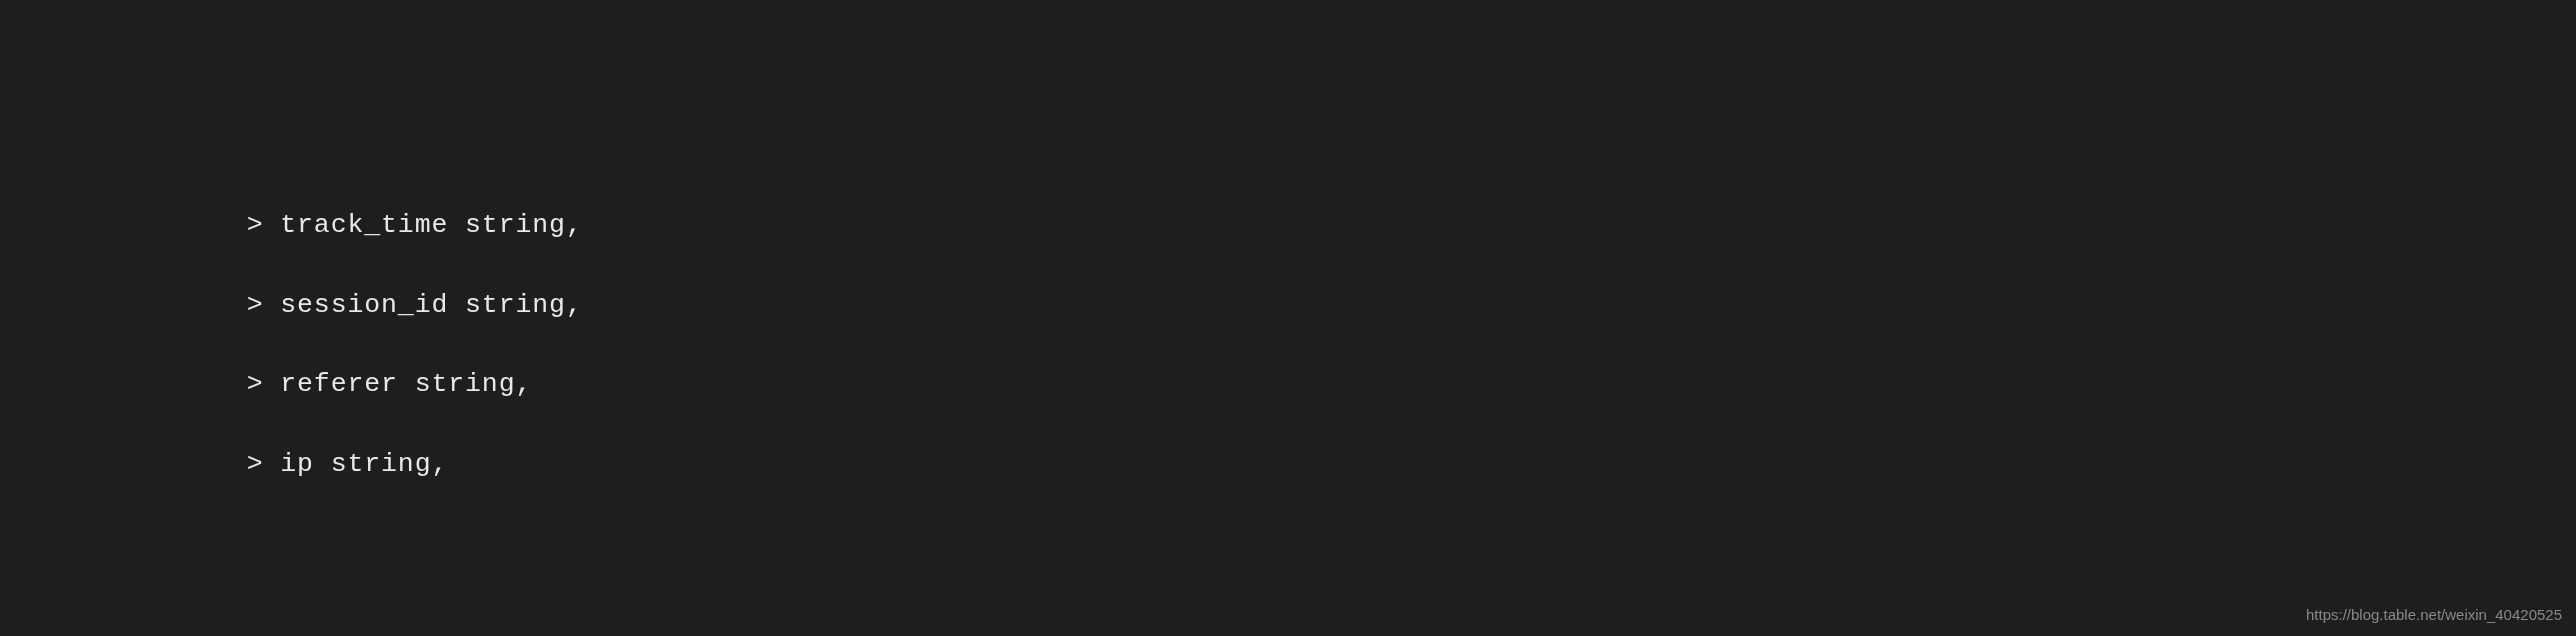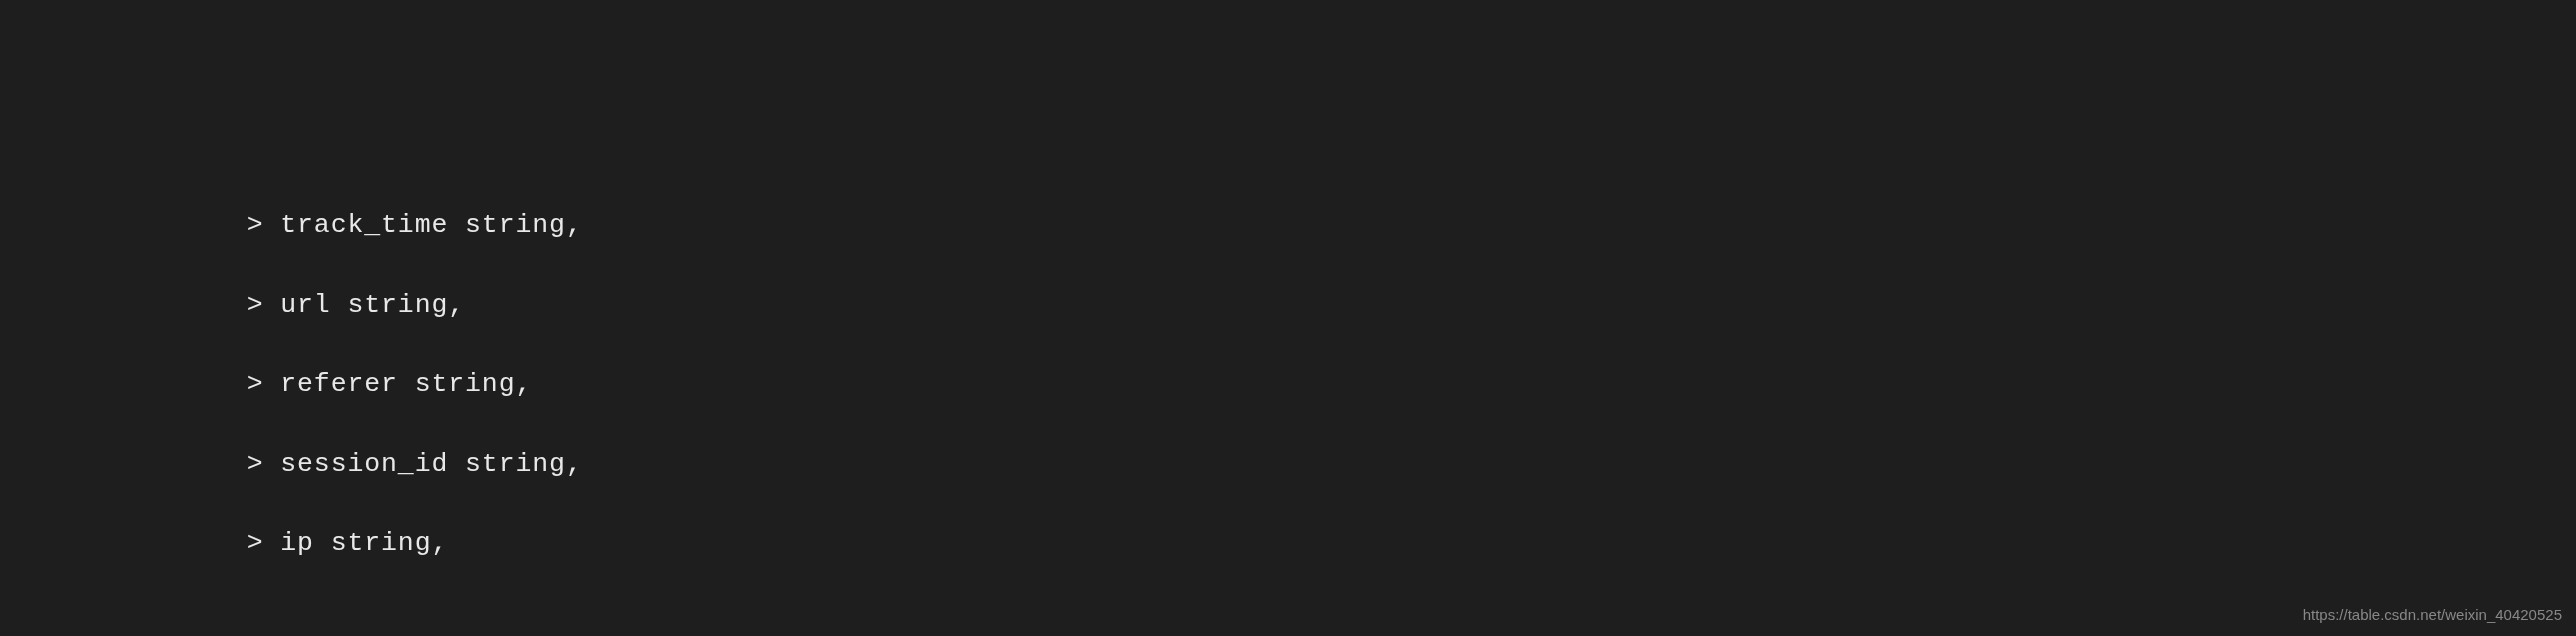--- a/index.html
+++ b/index.html
@@ -30,32 +30,31 @@
       letter-spacing: 0;
     }
   </style>
 </head>
 <body>
 
 
 
 <div class="terminal">
 <div>              &gt; track_time string,</div>
-<div>              &gt; url string,</div>
+<div>              &gt; session_id string,</div>
 <div>              &gt; referer string,</div>
-<div>              &gt; session_id string,</div>
 <div>              &gt; ip string,</div>
 
 
 
 
 
 
 
 
 
 </div>
 
-<div class="watermark">https://table.csdn.net/weixin_40420525</div>
+<div class="watermark">https://blog.table.net/weixin_40420525</div>
 
 
 
 
 
 </body></html>

